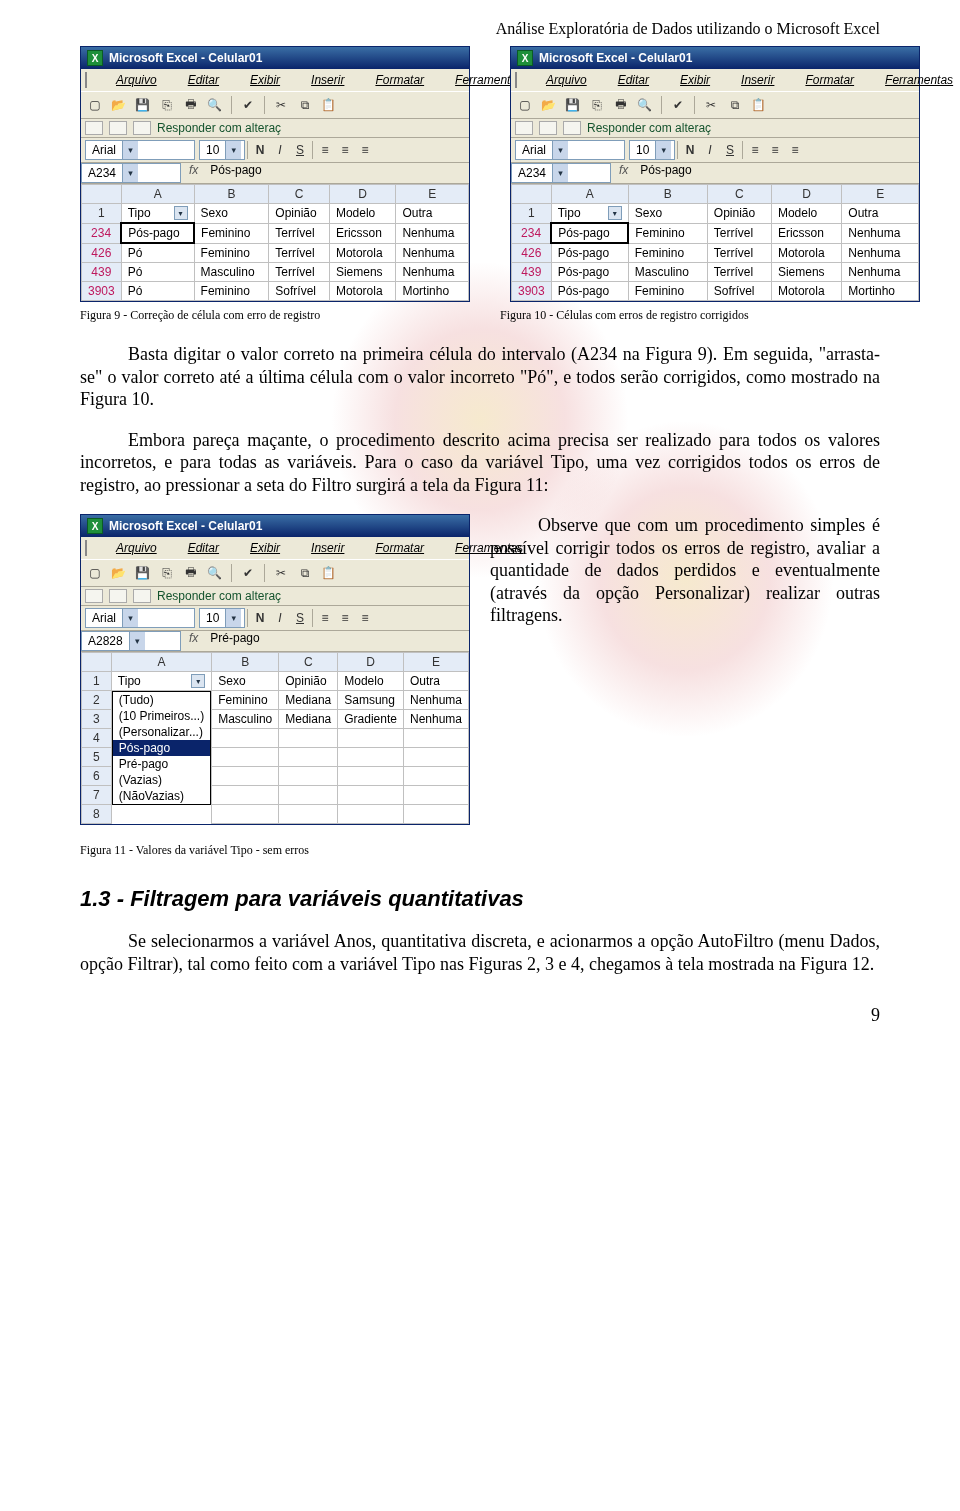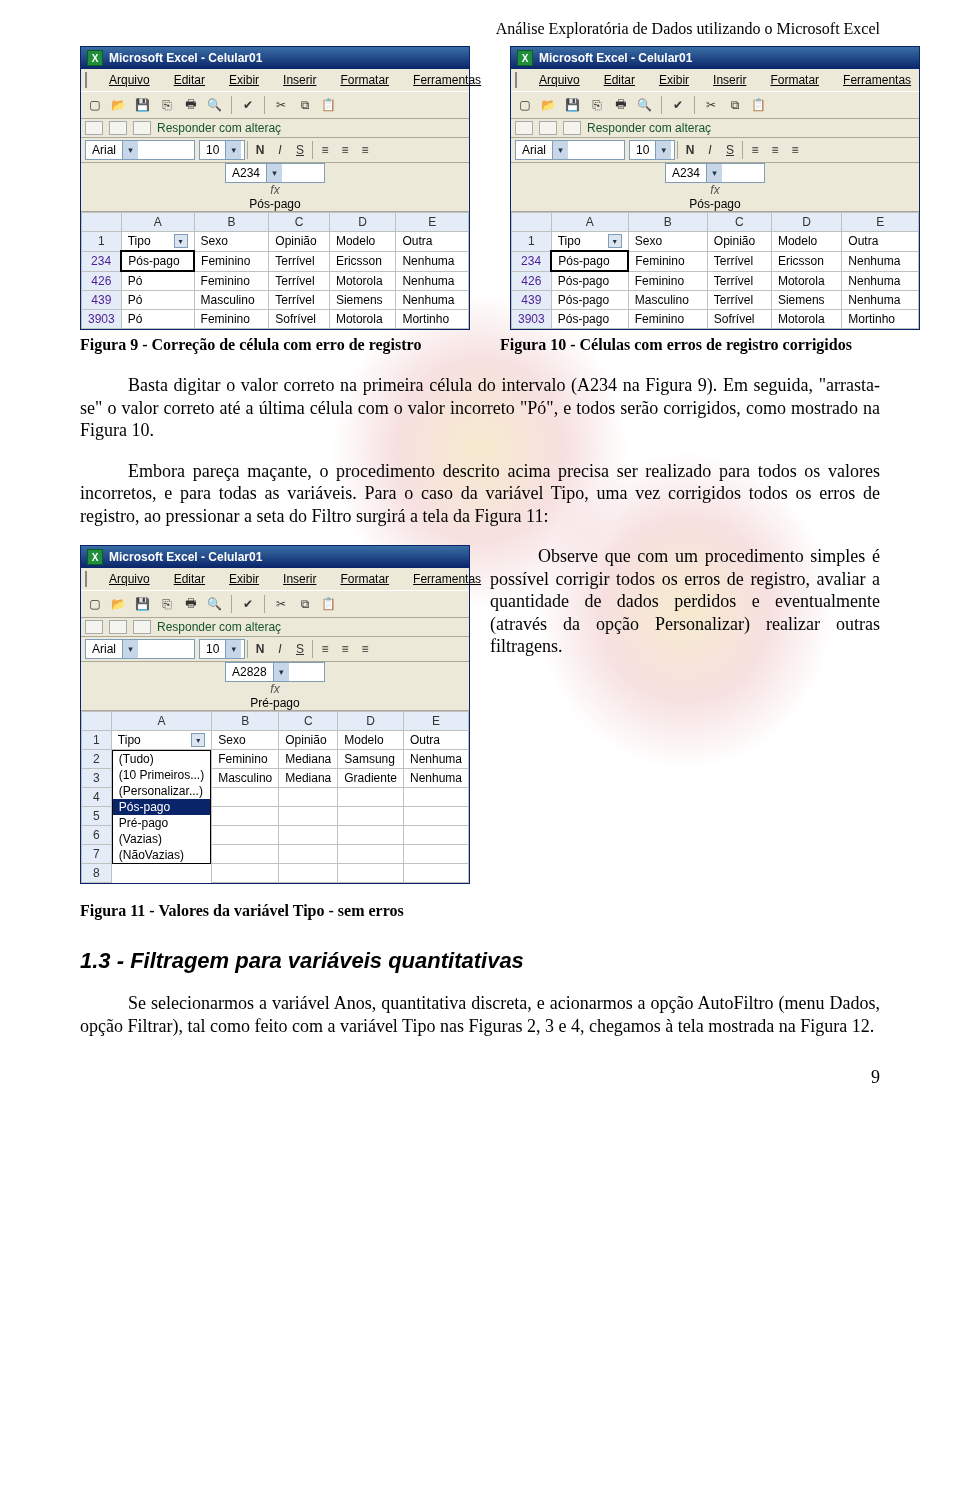--- a/index.html
+++ b/index.html
@@ -18,22 +18,22 @@
     font-size: 16px;
     margin-bottom: 8px;
   }
   .captions-row {
     display: flex;
     gap: 40px;
     margin-top: 6px;
     margin-bottom: 20px;
   }
   .caption {
-    font-size: 16px;
-    font-weight: bold;
+    font-size: 12px;
+    font-weight: normal;
     flex: 1;
   }
   .body-para {
     font-size: 18px;
     line-height: 1.25;
     margin: 0 0 18px 0;
     text-align: justify;
   }
   .indent { text-indent: 48px; }
   .section-heading {
@@ -95,22 +95,23 @@
     background: #1f8f3b;
     border: 1px solid #0a5b25;
     display: inline-flex;
     align-items:center; justify-content:center;
     font-size:10px; color:#fff; font-weight:bold;
   }
   .menubar {
     display:flex;
     background:#ece9d8;
     padding:2px 4px;
-    gap:12px;
+    gap:19px;
     align-items:center;
+    font-style:italic;
   }
   .menubar .doc-ico {
     width:16px;height:16px;background:#fff;border:1px solid #888;
     display:inline-block;margin-right:4px;
   }
   .menu-item {
     padding:2px 6px;
     cursor:default;
   }
   .menu-item .ul { text-decoration: underline; }
@@ -144,39 +145,39 @@
   }
   .combo .val{padding:0 6px;white-space:nowrap;}
   .combo-btn, .dd-btn{
     width:16px;height:18px;background:#c8d6ea;border-left:1px solid #7f9db9;
     display:flex;align-items:center;justify-content:center;font-size:9px;color:#234;
   }
   .fmt-row .tbtn.bold{font-weight:bold;}
   .fmt-row .tbtn.italic{font-style:italic;}
   .fmt-row .tbtn.ul{text-decoration:underline;}
   .name-fx{
-    display:flex;align-items:center;border-bottom:1px solid #aca899;background:#ece9d8;flex-direction:column;
+    display:flex;align-items:flex-start;border-bottom:1px solid #aca899;background:#ece9d8;
   }
   .name-box{width:100px;display:flex;align-items:center;}
   .name-box .combo{width:100%;}
   .fx{font-style:italic;padding:0 8px;color:#555;}
   .fx-val{padding:0 4px;}
   .grid{background:#fff;font-size:12px;}
   .grid table{border-collapse:collapse;width:100%;}
   .grid th, .grid td{
     border:1px solid #c0c0c0;padding:2px 6px;text-align:left;height:18px;white-space:nowrap;
   }
   .grid th{
     background:#e4ecf7;font-weight:normal;text-align:center;color:#333;
   }
   .corner{background:#d6dff7;width:34px;}
   .rowhdr{
     background:#e4ecf7;text-align:center;color:#1a3db5;font-weight:normal;width:34px;
   }
-  .rowhdr.filtered{color:#4c1d95;}
+  .rowhdr.filtered{color:#be185d;}
   .cell-sel{border:2px solid #000 !important;padding:1px 5px;}
   .colhdr-wrap{display:flex;align-items:center;justify-content:space-between;gap:12px;}
   .dd{
     width:14px;height:14px;border:1px solid #7f9db9;background:#dbe5f1;
     display:inline-flex;align-items:center;justify-content:center;font-size:8px;color:#234;
   }
   .filter-pop{
     border:1px solid #000;background:#fff;font-size:12px;
   }
   .filter-pop div{padding:1px 6px;}

